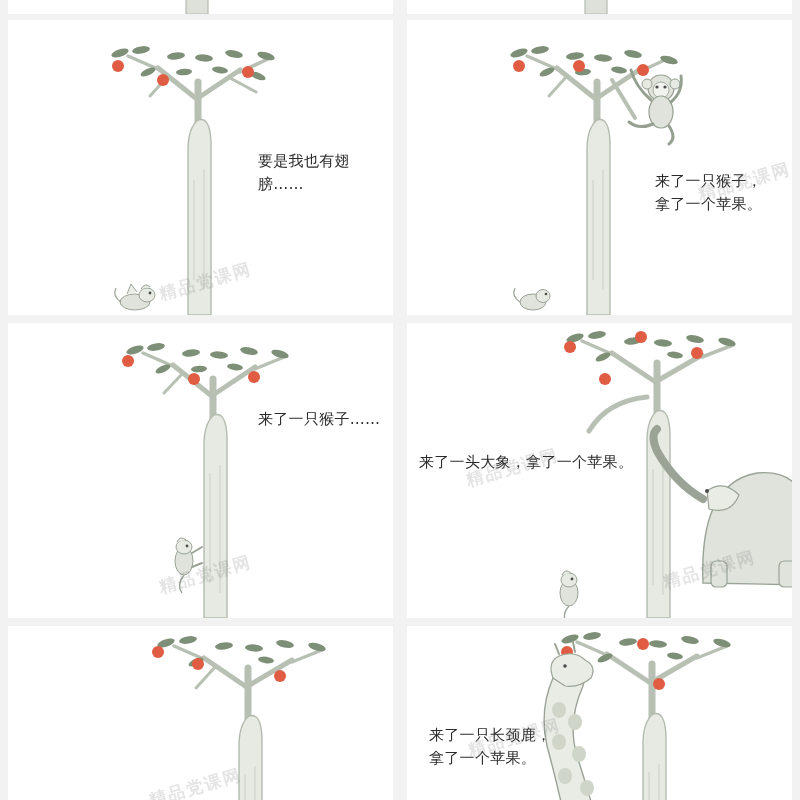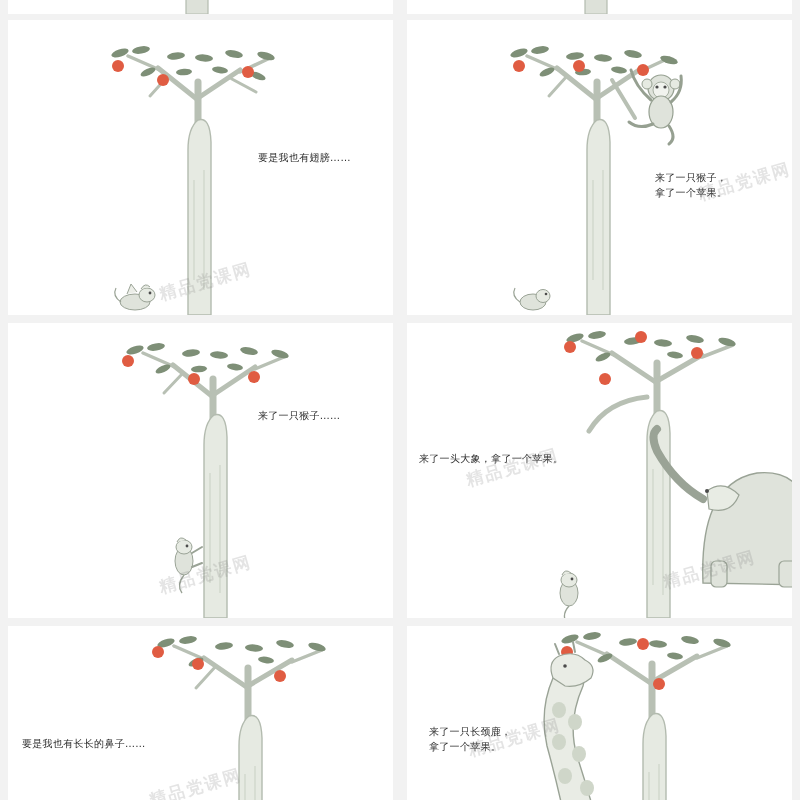--- a/index.html
+++ b/index.html
@@ -31,21 +31,21 @@
 
   .tree-wrap {
     position: absolute;
     inset: 0;
     overflow: hidden;
   }
 
   .caption {
     position: absolute;
     color: #2b2b2b;
-    font-size: 10px;
+    font-size: 15px;
     line-height: 1.5;
     white-space: pre-line;
     letter-spacing: 0.3px;
     font-family: "DejaVu Sans", "Liberation Sans", sans-serif;
   }
 
   .wm {
     position: absolute;
     color: rgba(120,120,120,0.20);
     font-size: 17px;
@@ -328,21 +328,20 @@
         <g fill="#e05c42">
           <circle cx="150" cy="26" r="6"></circle>
           <circle cx="190" cy="38" r="6"></circle>
           <circle cx="272" cy="50" r="6"></circle>
         </g>
         <path d="M231 295 L231 120 Q231 98 241 90 Q253 86 254 112 L254 295 Z" fill="#e6eae2" stroke="#b3bbaf" stroke-width="1.4"></path>
         <path d="M237 148 L237 264" stroke="#cdd4c9" stroke-width="1.2" fill="none"></path>
         <path d="M247 140 L247 274" stroke="#cdd4c9" stroke-width="1.2" fill="none"></path>
       </svg>
     </div>
-    <div class="caption" style="left:14px; top:110px;">要是我也有长长的鼻子……</div>
     <div class="wm" style="left:140px; top:150px;">精品党课网</div>
   </div>
 
   <div class="slide" style="left:407px; top:626px; width:385px; height:295px;">
     <div class="tree-wrap">
       <svg width="385" height="295" viewBox="0 0 385 295">
         <g stroke="#b8c0b4" fill="none" stroke-linecap="round">
           <path d="M245 110 L245 38" stroke-width="7"></path>
           <path d="M245 58 L200 28" stroke-width="5"></path>
           <path d="M245 56 L290 30" stroke-width="5"></path>

